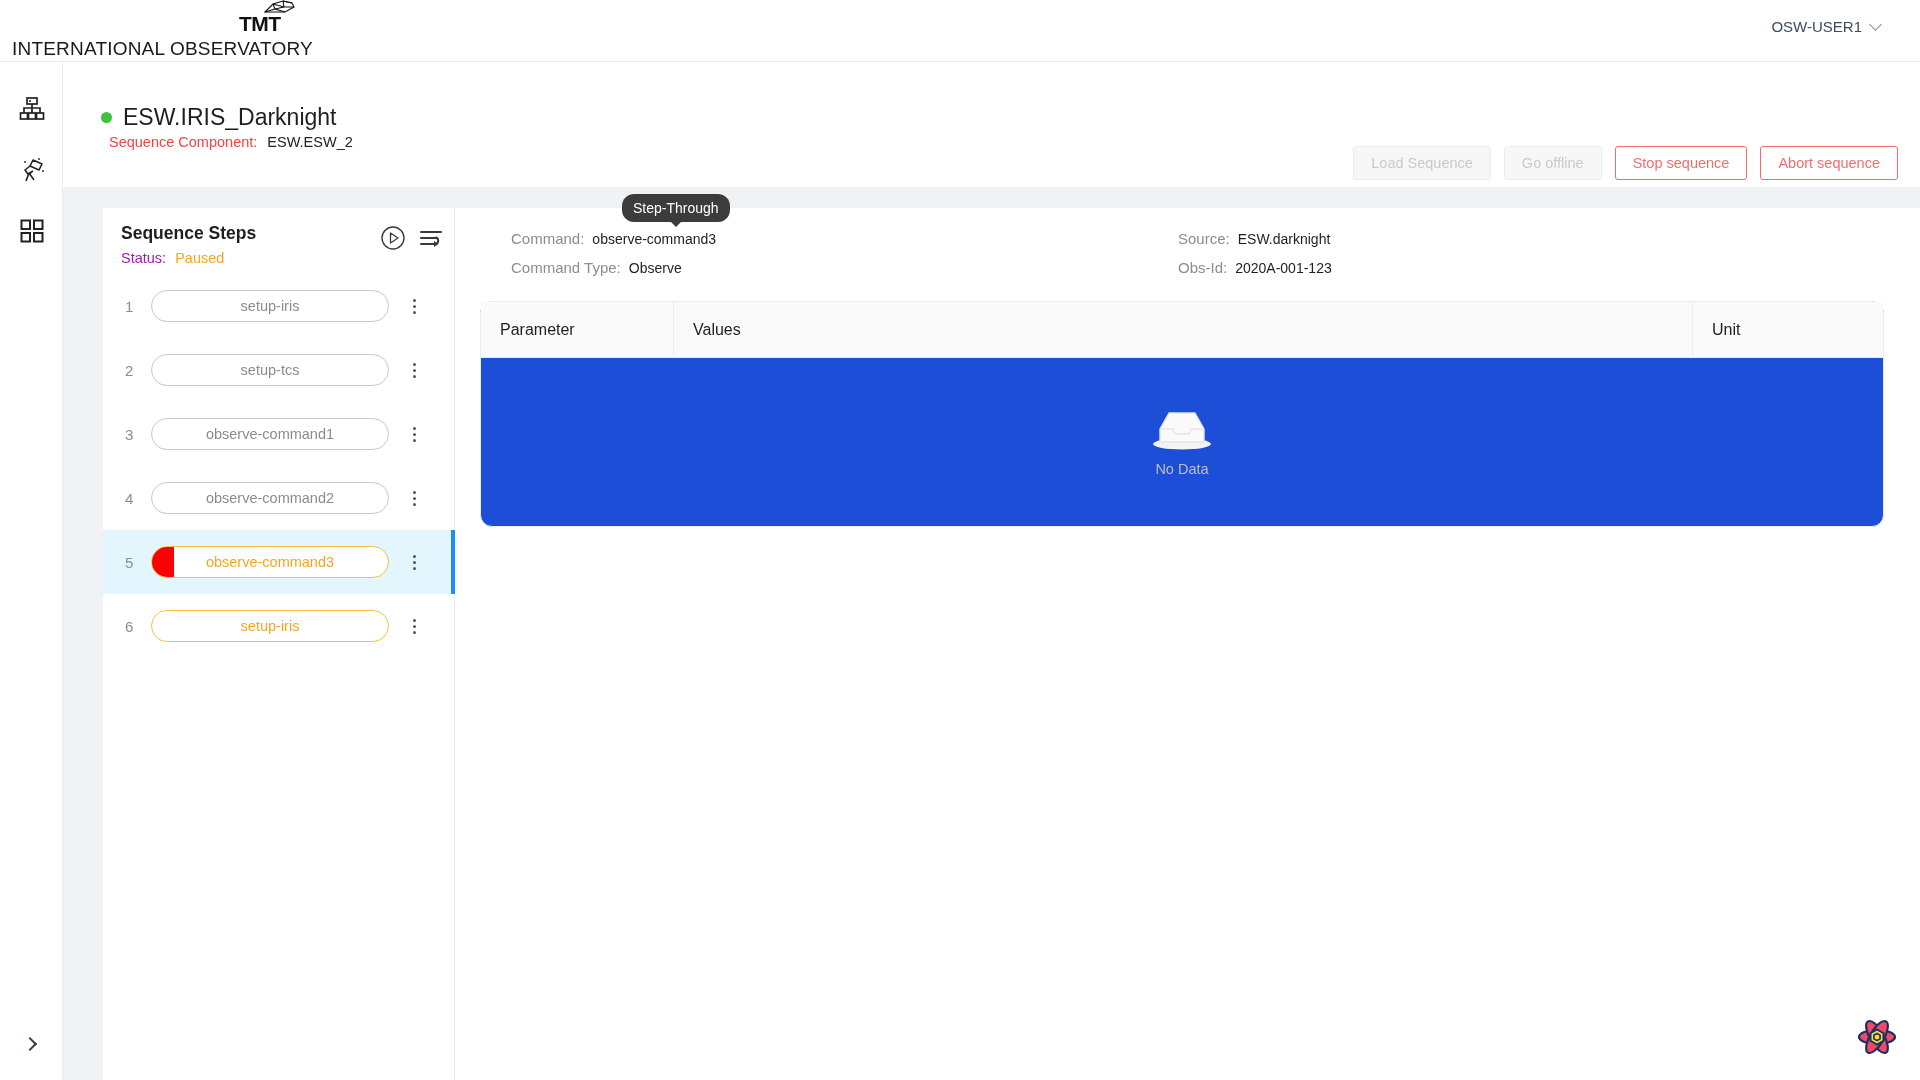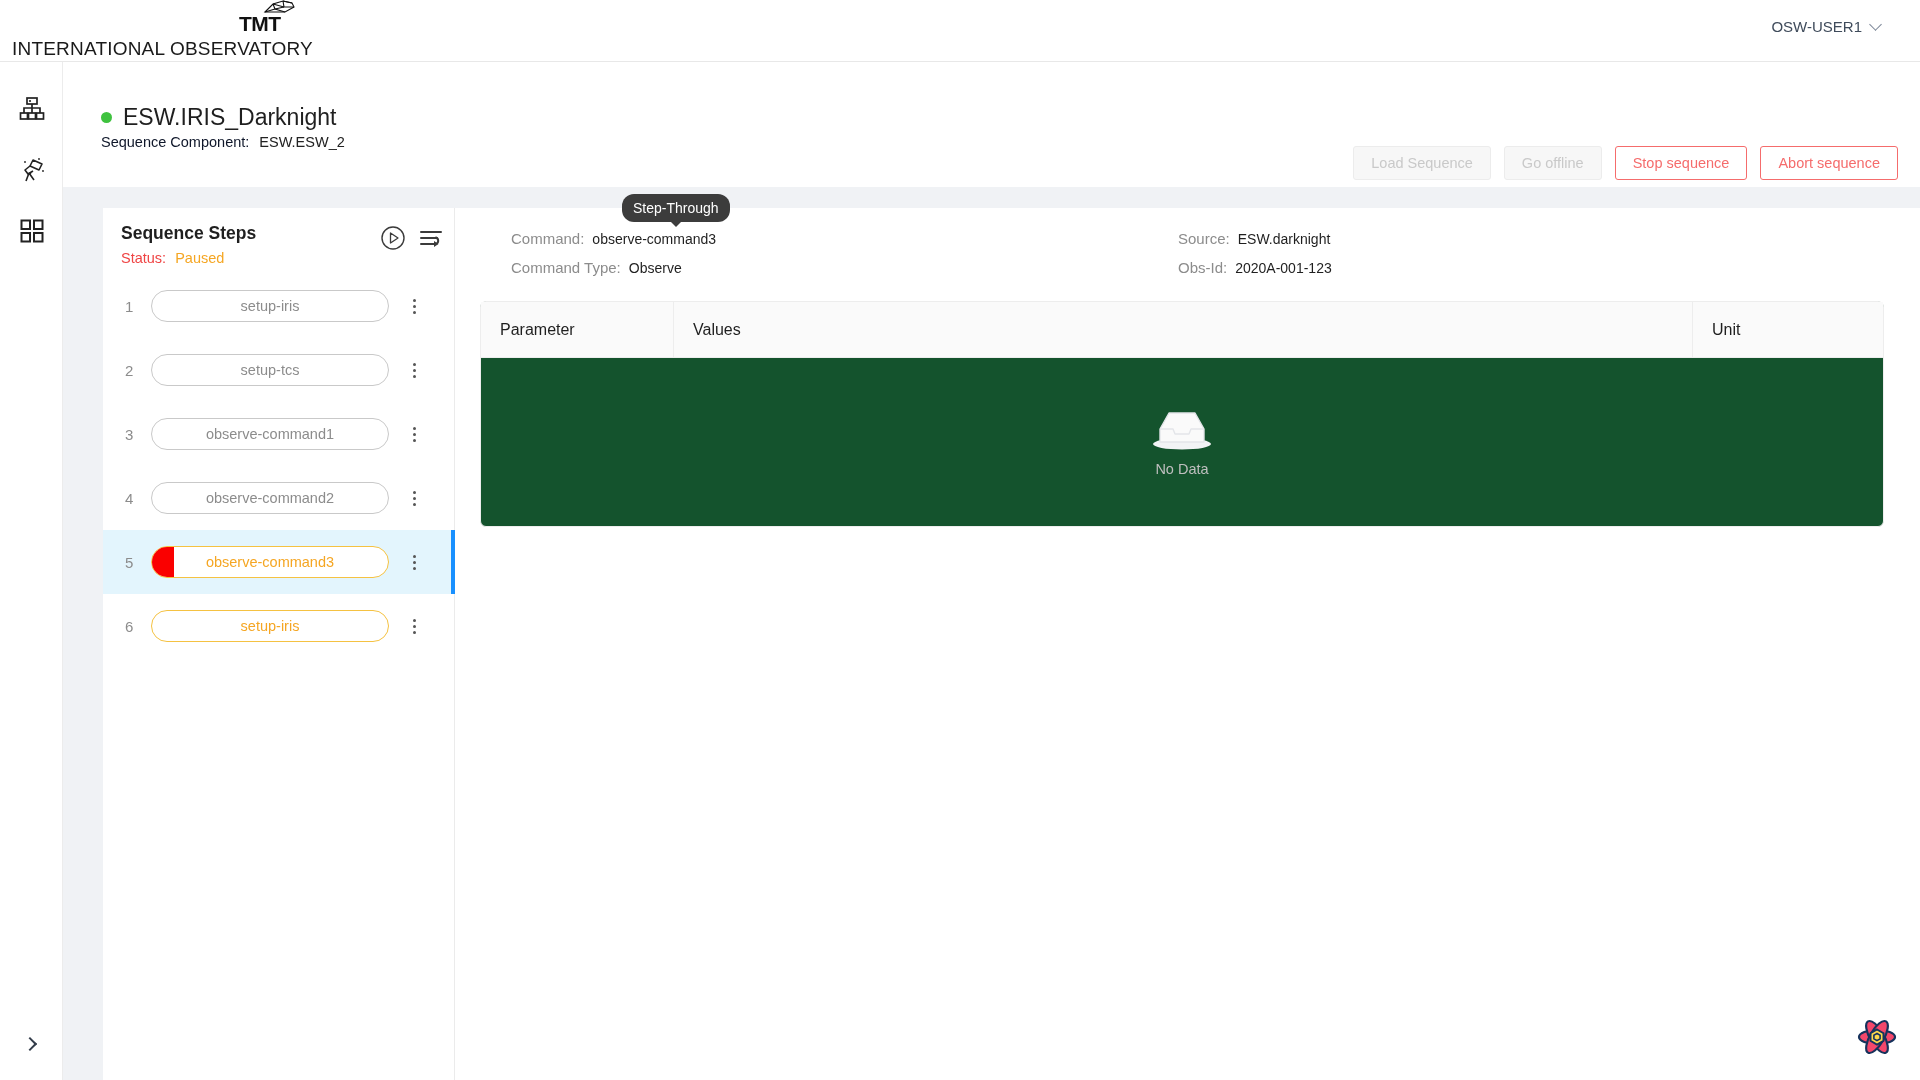--- a/index.html
+++ b/index.html
@@ -68,21 +68,21 @@
     position: absolute; left: 63px; top: 62px; width: 1857px; height: 125px;
     background: #ffffff;
   }
   .seq-title-row {
     position: absolute; left: 38px; top: 42px;
     display: flex; align-items: center; gap: 11px;
   }
   .status-dot { width: 11px; height: 11px; border-radius: 50%; background: #3fc23f; }
   .seq-title { font-size: 23px; color: #1f1f1f; font-weight: normal; }
   .seq-comp { position: absolute; left: 38px; top: 72px; font-size: 14.5px; }
-  .seq-comp .lbl { color: #0f172a; }
+  .seq-comp .lbl { color: #ef4444; margin-left: 8px; }
   .seq-comp .val { color: #222; margin-left: 6px; }
 
   .btn-row {
     position: absolute; right: 22px; top: 84px;
     display: flex; gap: 13px;
   }
   .btn {
     height: 34px; padding: 0 17px; border-radius: 3px;
     font-size: 14.5px; line-height: 32px; cursor: pointer;
     background: #ffffff; border: 1px solid #e2e2e2; color: #c4c4c4;
@@ -104,21 +104,21 @@
   
   .steps-panel {
     width: 352px; height: 872px; border-right: 1px solid #ebebeb;
     position: relative; background: #fff;
   }
   .steps-head {
     position: relative; height: 66px; padding: 15px 0 0 18px;
   }
   .steps-title { font-size: 17.5px; color: #1f1f1f; font-weight: bold; }
   .steps-status { font-size: 14.5px; margin-top: 6px; }
-  .steps-status .lbl { color: #ef4444; }
+  .steps-status .lbl { color: #a21caf; }
   .steps-status .val { color: #f5a623; margin-left: 5px; }
   .steps-actions {
     position: absolute; right: 10px; top: 17px; display: flex; align-items: center; gap: 12px;
   }
   .icon-btn { cursor: pointer; display: flex; align-items: center; justify-content: center; }
 
   .tooltip {
     position: absolute; left: 242px; top: -31px;
     background: #3c3c3c; color: #fff; font-size: 14px;
     padding: 6px 11px; border-radius: 12px; white-space: nowrap; z-index: 30;
@@ -165,21 +165,21 @@
   .meta-grid { position: relative; height: 66px; }
   .meta-line { display: flex; align-items: baseline; }
   .meta-left { position: absolute; left: 28px; }
   .meta-right { position: absolute; left: 695px; }
   .meta-line + .meta-line { margin-top: 12px; }
   .meta-lbl { font-size: 15px; color: #8c8c8c; }
   .meta-val { font-size: 14px; color: #1f1f1f; margin-left: 8px; }
 
   .table-box {
     position: absolute; left: 25px; top: 93px; right: 36px;
-    border: 1px solid #ededed; border-radius: 6px; background: #14532d;
+    border: 1px solid #ededed; border-radius: 12px; background: #1d4ed8;
   }
   .table-head { display: flex; height: 56px; background: #fafafa; border-bottom: 1px solid #ededed; }
   .th {
     font-size: 16px; color: #1f1f1f; display: flex; align-items: center; padding-left: 19px;
   }
   .th.c1 { width: 193px; border-right: 1px solid #ededed; }
   .th.c2 { flex: 1; border-right: 1px solid #ededed; }
   .th.c3 { width: 190px; }
   .empty {
     height: 168px; display: flex; flex-direction: column;

